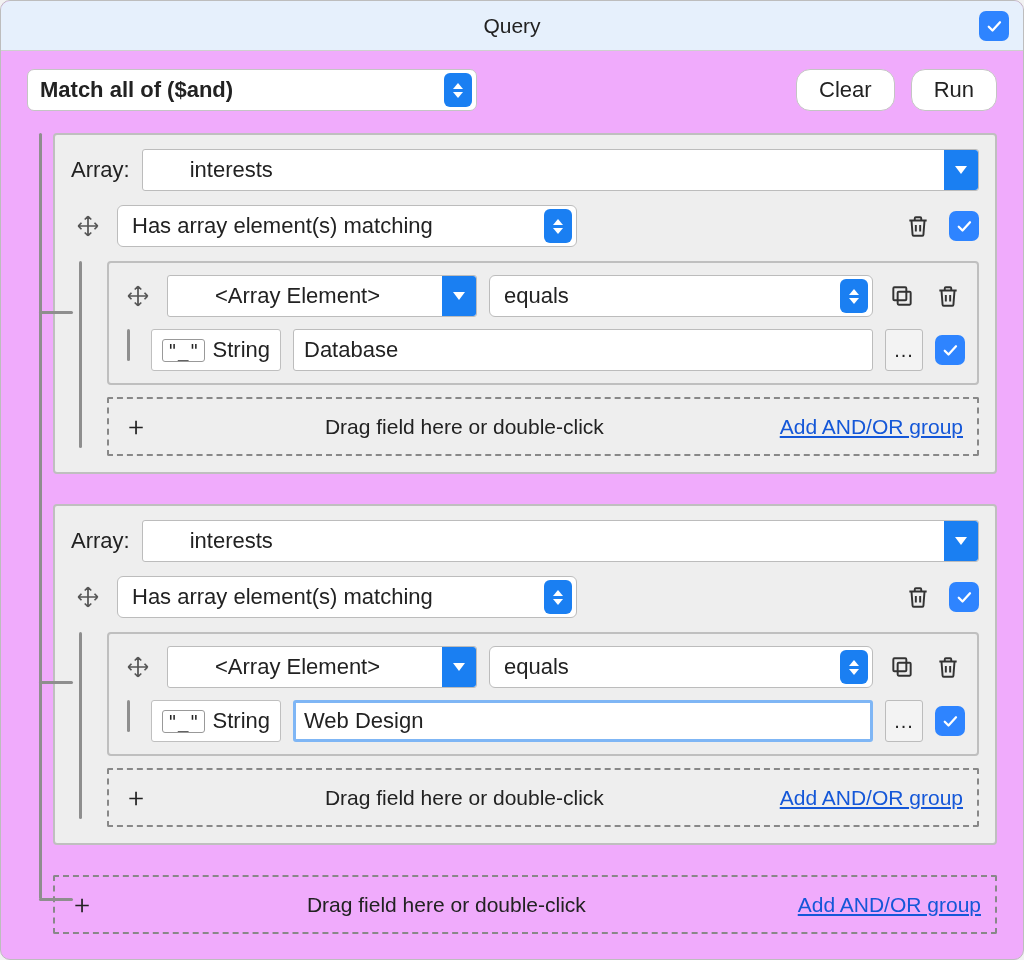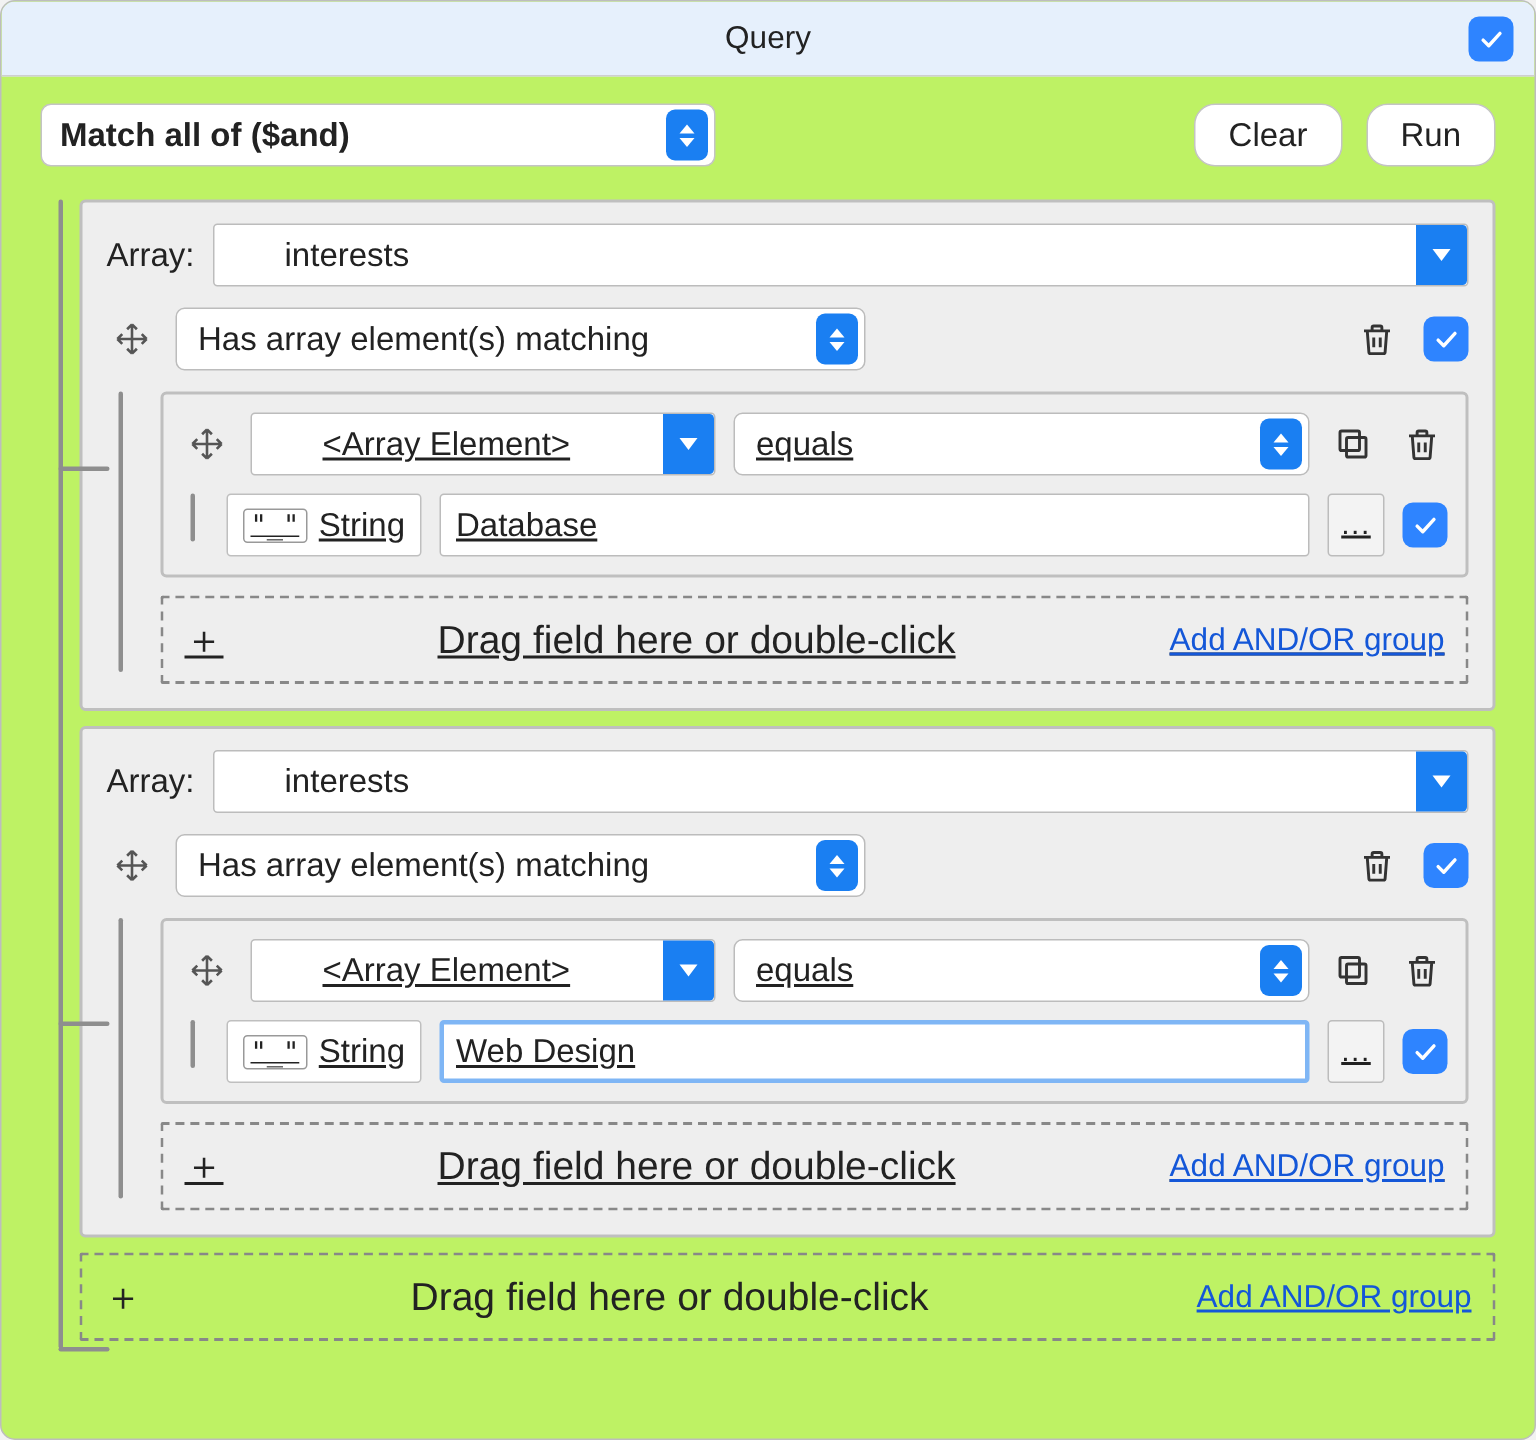--- a/index.html
+++ b/index.html
@@ -18,21 +18,21 @@
   * { box-sizing: border-box; }
   body {
     margin:0; padding:0;
     background:#f2f2f2;
     font-family: -apple-system, "Helvetica Neue", Arial, sans-serif;
     color:var(--text);
     font-size:20px;
   }
   .window {
     width:1024px; height:960px;
-    background:#bef264;
+    background:#f0abfc;
     border:1px solid var(--mac-border);
     border-radius:10px;
     overflow:hidden;
     display:flex; flex-direction:column;justify-content:space-between;
   }
   .titlebar {
     height:50px;
     background:var(--light-blue-bg);
     border-bottom:1px solid var(--border-light);
     display:flex; align-items:center; justify-content:center;
@@ -76,21 +76,21 @@
     border-radius:14px;
     background:#fff;
     font-size:22px;
     display:flex; align-items:center; justify-content:center;
   }
 
   
   .tree { flex:1; margin-top:22px; display:flex; }
   .trunk { width:26px; position:relative; }
   .trunk-line { position:absolute; left:12px; top:0; bottom:40px; width:3px; background:#8e8e8e; border-radius:2px;}
-  .branch { flex:1; display:flex; flex-direction:column; gap:10px; }
+  .branch { flex:1; display:flex; flex-direction:column; gap:30px; }
   .connector { position:absolute; left:12px; width:34px; height:3px; background:#8e8e8e; border-radius:2px;}
 
   .group-panel {
     border:2px solid var(--border-grey);
     background:var(--panel-bg);
     border-radius:4px;
     padding:14px 16px 16px 16px;
   }
   .row { display:flex; align-items:center; gap:12px; }
   .lbl { font-size:22px; }
@@ -127,21 +127,20 @@
   }
   .checkbox svg{width:18px;height:18px;stroke:#fff;fill:none;stroke-width:3;stroke-linecap:round;stroke-linejoin:round;}
 
   .iconbtn { width:34px;height:34px;display:flex;align-items:center;justify-content:center;}
   .iconbtn svg{width:26px;height:26px;stroke:#333;fill:none;stroke-width:1.8;}
   .move-icon svg{width:26px;height:26px;stroke:#555;fill:none;stroke-width:1.6;}
 
   .sub {
     margin-top:14px;
     display:flex;
-    text-decoration:underline;
   }
   .sub .subtrunk{ width:36px; position:relative;}
   .sub .subtrunk .vline{position:absolute;left:8px;top:0;bottom:8px;width:3px;background:#8e8e8e;border-radius:2px;}
   .sub .subbody{flex:1;display:flex;flex-direction:column;gap:12px;}
 
   .inner-panel{
     border:2px solid var(--border-grey);
     background:var(--panel-bg);
     border-radius:4px;
     padding:12px;
@@ -165,21 +164,21 @@
   .dots-btn{
     width:38px;height:42px;border:1px solid #bcbcbc;background:#f3f3f3;border-radius:3px;display:flex;align-items:center;justify-content:center;font-size:20px;letter-spacing:1px;
   }
 
   .dropzone{
     border:2px dashed #888; background:transparent;
     padding:10px 14px;
     display:flex; align-items:center; gap:14px; border-radius:2px;
   }
   .dropzone .plus{font-size:26px;font-weight:300;}
-  .dropzone .dtext{font-size:26px;flex:1;text-align:center;}
+  .dropzone .dtext{font-size:21px;flex:1;text-align:center;}
   .link{ color:var(--link-blue); text-decoration:underline; font-size:21px; white-space:nowrap;}
 
   .side-controls{display:flex;align-items:center;gap:14px;}
 </style>
 </head>
 <body>
 
 <div class="window">
 
   <div class="titlebar">

